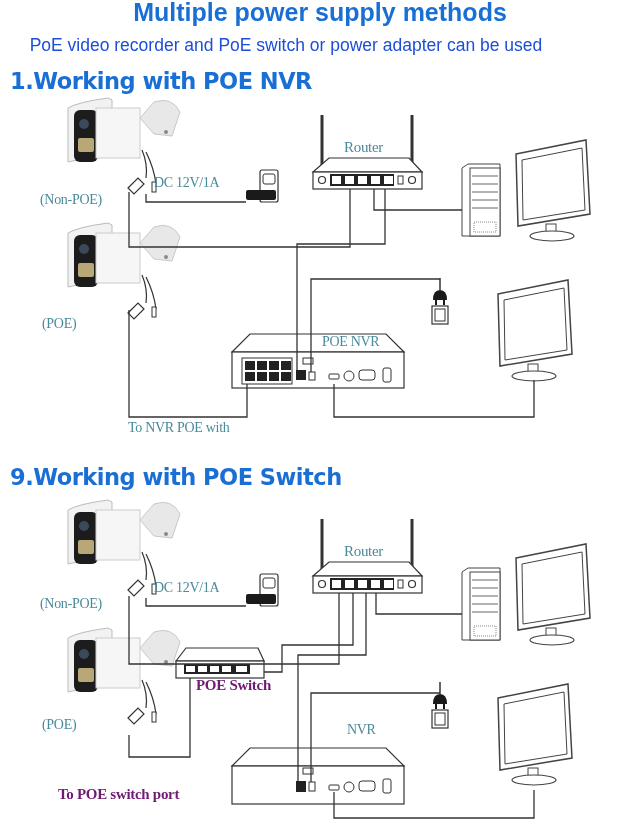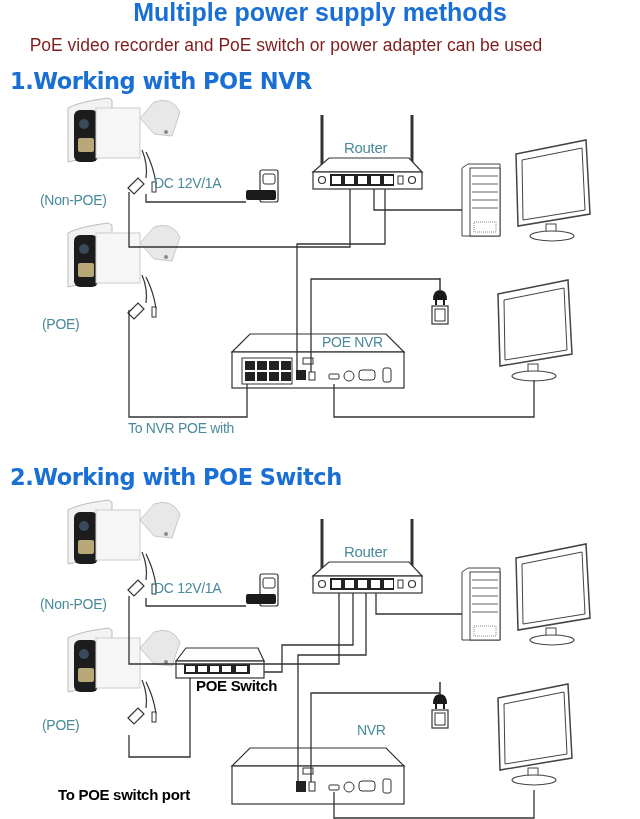--- a/index.html
+++ b/index.html
@@ -1,31 +1,31 @@
 <!DOCTYPE html>
 <html><head>
 <meta charset="utf-8">
 <style>
   html, body { margin: 0; padding: 0; background: #ffffff; }
   body { width: 640px; height: 819px; position: relative; overflow: hidden; font-family: "DejaVu Sans", sans-serif; }
   .title { position: absolute; left: 0; width: 640px; text-align: center; top: -2px; font-family: "Liberation Sans", sans-serif; font-weight: bold; font-size: 25px; color: #1a6fd4; }
-  .subtitle { position: absolute; left: 0; width: 572px; text-align: center; top: 35px; font-family: "Liberation Sans", sans-serif; font-size: 17.5px; color: #7f1d1d; }
+  .subtitle { position: absolute; left: 0; width: 572px; text-align: center; top: 35px; font-family: "Liberation Sans", sans-serif; font-size: 17.5px; color: #1d4ed8; }
   .section-h { position: absolute; left: 10px; font-family: "DejaVu Sans", sans-serif; font-weight: bold; font-size: 22.5px; color: #1a6fd4; letter-spacing: -0.5px; }
-  .lbl { position: absolute; font-family: Liberation Sans, sans-serif; font-size: 14px; color: #4a8a9a; white-space: nowrap; letter-spacing: -0.3px; }
-  .lbl.bold { font-weight: bold; color: #000000; font-size: 15px; text-align: right; }
+  .lbl { position: absolute; font-family: Liberation Serif, serif; font-size: 14px; color: #4a8a9a; white-space: nowrap; letter-spacing: -0.3px; }
+  .lbl.bold { font-weight: bold; color: #701a75; font-size: 15px; text-align: right; }
   svg.diagram { position: absolute; left: 0; top: 0; }
 </style>
 </head>
 <body>
 
 <div class="title">Multiple power supply methods</div>
 <div class="subtitle">PoE video recorder and PoE switch or power adapter can be used</div>
 
 <div class="section-h" style="top:68px">1.Working with POE NVR</div>
-<div class="section-h" style="top:464px">2.Working with POE Switch</div>
+<div class="section-h" style="top:464px">9.Working with POE Switch</div>
 
 <svg class="diagram" width="640" height="819" viewBox="0 0 640 819">
   <defs>
 
     <g id="camera">
       <path d="M68,108 q10,-6 40,-10 l4,2 l0,52 l-44,10 z" fill="#f2f2f2" stroke="#bbb" stroke-width="1"></path>
       <rect x="74" y="110" width="24" height="52" rx="6" fill="#1c1c1c"></rect>
       <circle cx="84" cy="124" r="5" fill="#3a4a5a"></circle>
       <rect x="78" y="138" width="16" height="14" rx="2" fill="#b8a878"></rect>
       <rect x="96" y="108" width="44" height="50" fill="#f6f6f6" stroke="#cccccc" stroke-width="1"></rect>
@@ -185,14 +185,14 @@
 <div class="lbl" style="left:344px; top:139px; font-size:15px">Router</div>
 <div class="lbl" style="left:42px; top:316px">(POE)</div>
 <div class="lbl" style="left:322px; top:334px">POE NVR</div>
 <div class="lbl" style="left:128px; top:420px">To NVR POE with</div>
 
 <div class="lbl" style="left:40px; top:596px">(Non-POE)</div>
 <div class="lbl" style="left:154px; top:580px">DC 12V/1A</div>
 <div class="lbl" style="left:344px; top:543px; font-size:15px">Router</div>
 <div class="lbl bold" style="left:196px; top:677px">POE Switch</div>
 <div class="lbl" style="left:42px; top:717px">(POE)</div>
-<div class="lbl" style="left:357px; top:722px">NVR</div>
+<div class="lbl" style="left:347px; top:722px">NVR</div>
 <div class="lbl bold" style="left:58px; top:786px">To POE switch port</div>
 
 </body></html>

